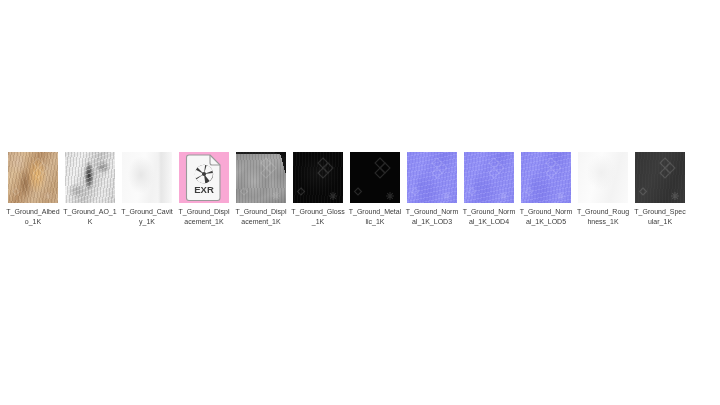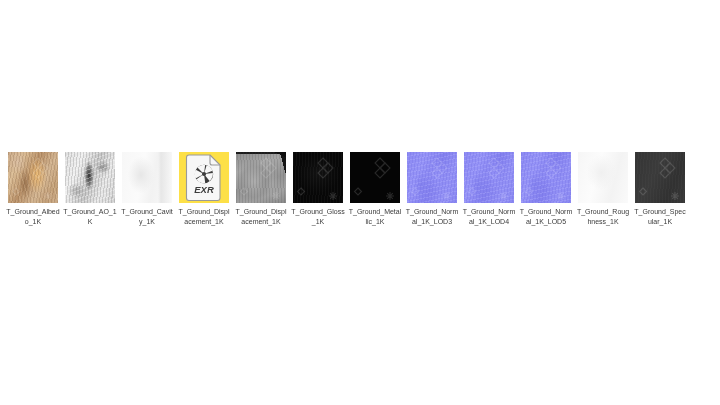--- a/index.html
+++ b/index.html
@@ -32,22 +32,21 @@
     flex-direction: column;
     align-items: center;
   }
   .asset-item:first-child { margin-left: 8px; }
 
   .thumb-frame {
     width: 50px;
     height: 51px;
     position: relative;
     overflow: hidden;
-    background: #fde047;
-    font-style: italic;
+    background: #f9a8d4;
   }
 
   .thumb-img {
     position: absolute;
     left: 0; top: 0;
     width: 50px;
     height: 51px;
   }
 
   

